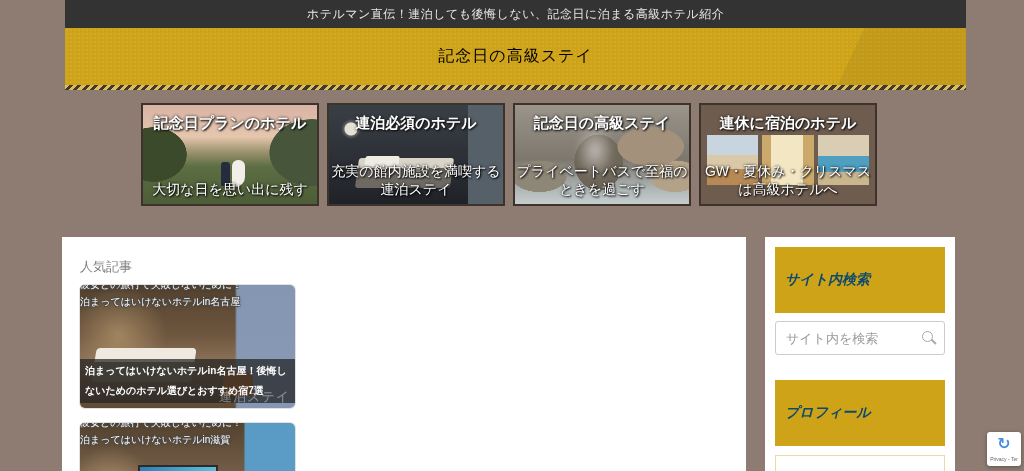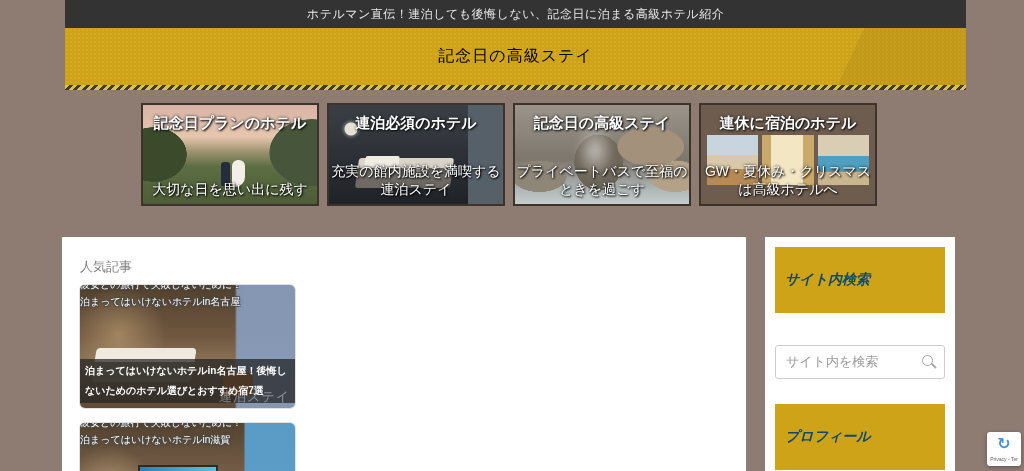--- a/index.html
+++ b/index.html
@@ -66,21 +66,21 @@
   .a2::before{content:"";position:absolute;left:20px;bottom:-6px;width:110px;height:30px;background:linear-gradient(180deg,#efe9df 0 45%,#93836d 45%);border-radius:4px;}
   .a2::after{content:"";position:absolute;left:60px;top:44px;width:76px;height:18px;background:linear-gradient(90deg,#2e7fb8,#5cc0dd);box-shadow:0 0 0 2px #2f2a24;}
   .art-title{position:absolute;top:-9px;left:0;right:0;z-index:2;color:#fff;font-size:10px;font-weight:normal;line-height:17px;
     text-shadow:-1px -1px 0 #4a4a4a,1px -1px 0 #4a4a4a,-1px 1px 0 #4a4a4a,1px 1px 0 #4a4a4a,0 0 4px rgba(0,0,0,.4);}
   .art-caption{position:absolute;left:0;right:0;bottom:5px;z-index:2;background:rgba(35,35,35,.72);color:#fff;font-size:10px;font-weight:bold;line-height:20px;padding:2px 5px;}
   .watermark{position:absolute;right:5px;bottom:2px;z-index:3;color:rgba(220,220,220,.5);font-size:13px;letter-spacing:1px;}
 
   
   .sidebar{position:absolute;left:765px;top:237px;width:190px;height:300px;background:#ffffff;}
   .sb-heading{margin:10px 10px 0;background:#cfa318;color:#0c4a6e;font-weight:bold;font-size:14px;padding:24px 10px;font-style:italic;}
-  .sb-search-wrap{position:relative;margin:32px 10px 0;font-family:Liberation Serif, serif;}
+  .sb-search-wrap{position:relative;margin:8px 10px 0;}
   .sb-search{width:100%;box-sizing:border-box;height:34px;border:1px solid #cccccc;border-radius:3px;padding:0 28px 0 10px;font-size:13px;color:#333;font-family:inherit;}
   .sb-search::placeholder{color:#9a9a9a;}
   .search-icon{position:absolute;right:12px;top:10px;width:9px;height:9px;border:1.5px solid #a8a8a8;border-radius:50%;cursor:pointer;}
   .search-icon::after{content:"";position:absolute;left:8px;top:9px;width:6px;height:1.5px;background:#a8a8a8;transform:rotate(45deg);}
   .sb-heading.second{margin-top:25px;}
   .profile-box{margin:9px 10px 10px;border:1px solid #ecd9a8;padding:13px 10px 24px;text-align:center;}
   .operator{font-size:13px;color:#444;}
   .avatar{position:relative;margin:11px auto 0;width:74px;height:42px;background:
     radial-gradient(circle at 62% 30%,#f2f9ff 0 16%,rgba(255,255,255,0) 45%),
     linear-gradient(180deg,#5a8fd6 0%,#9cc3e8 60%,#dce9f4 100%);}

